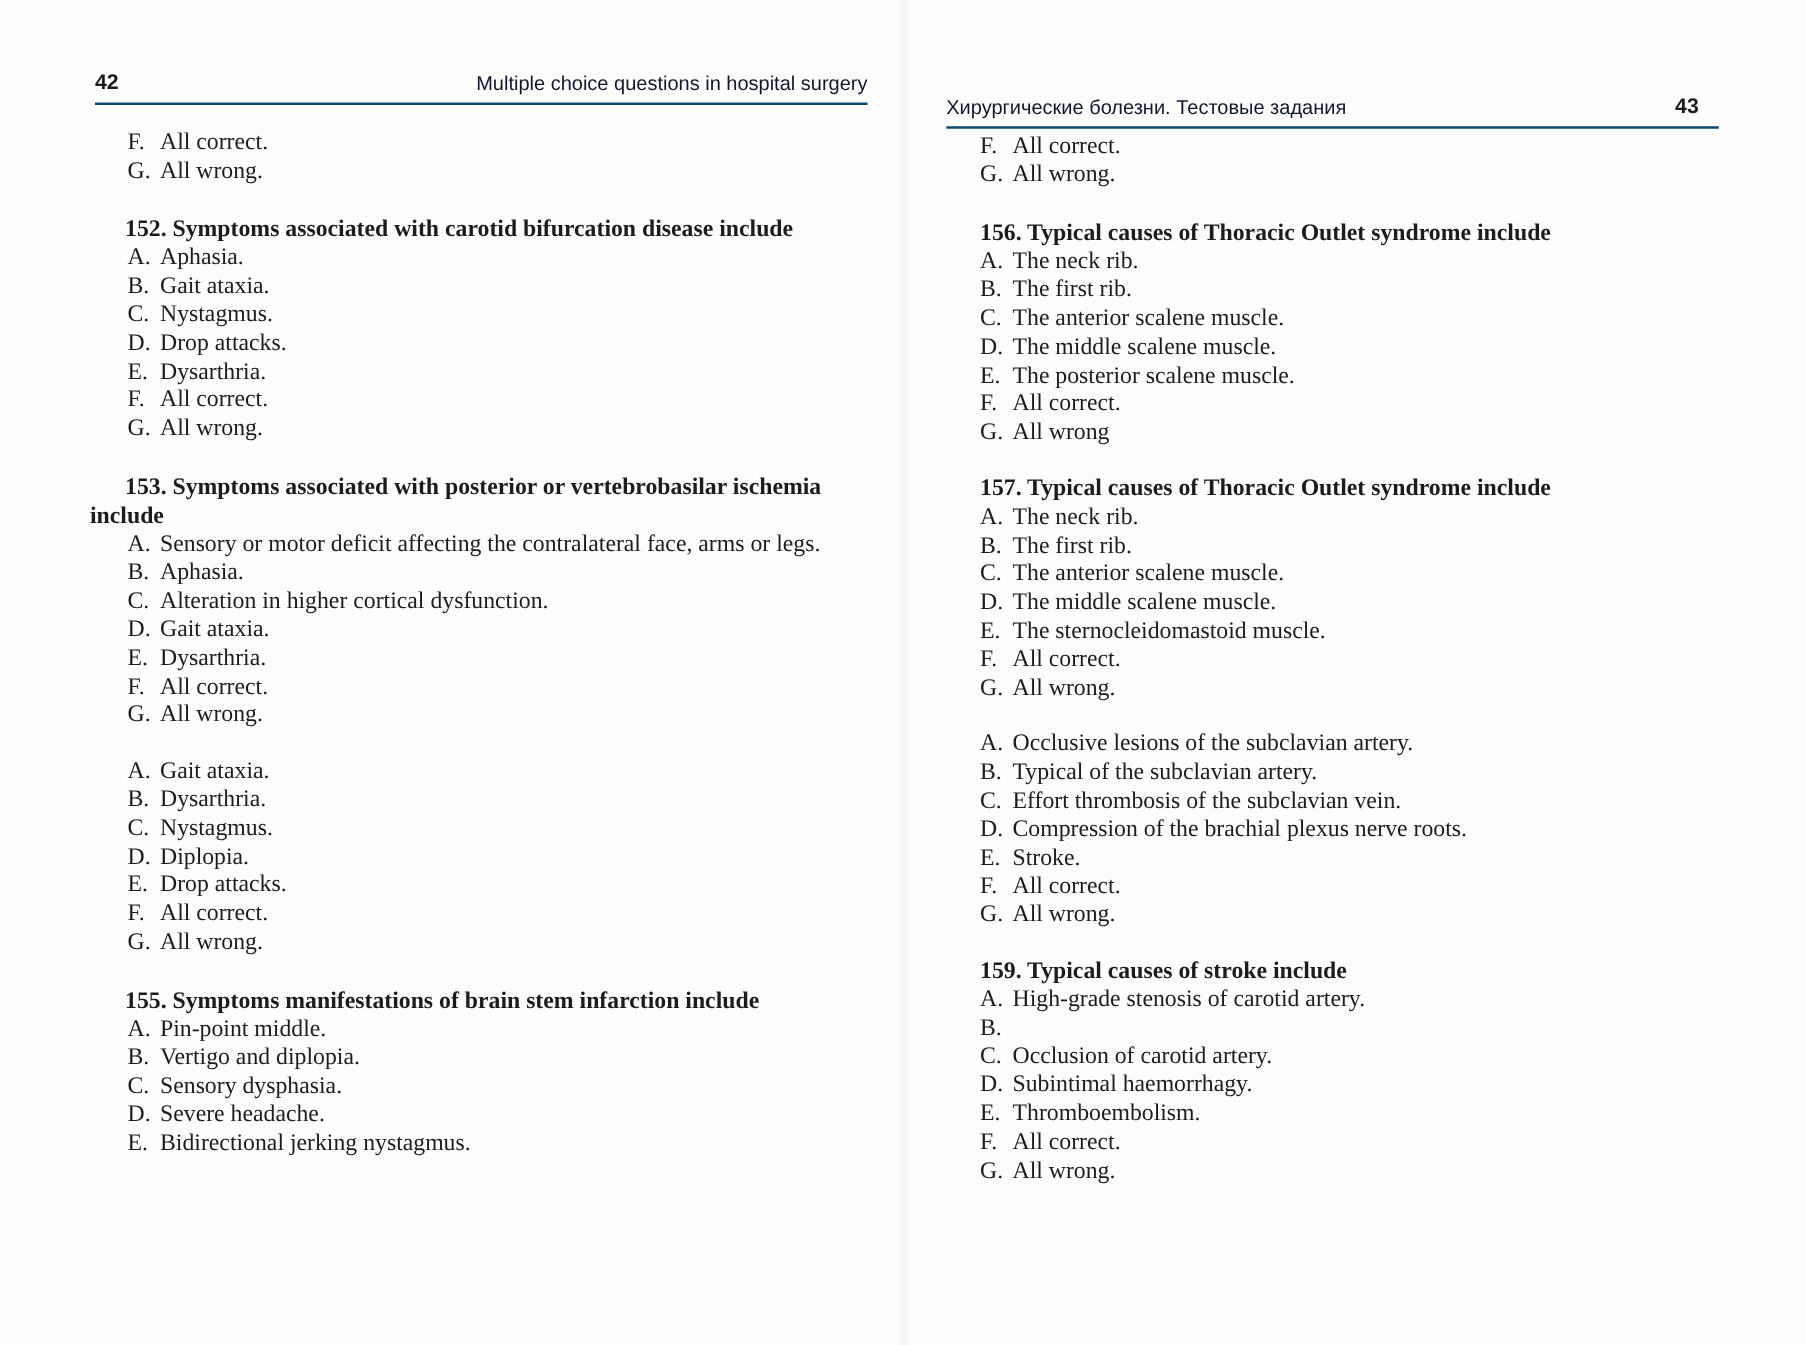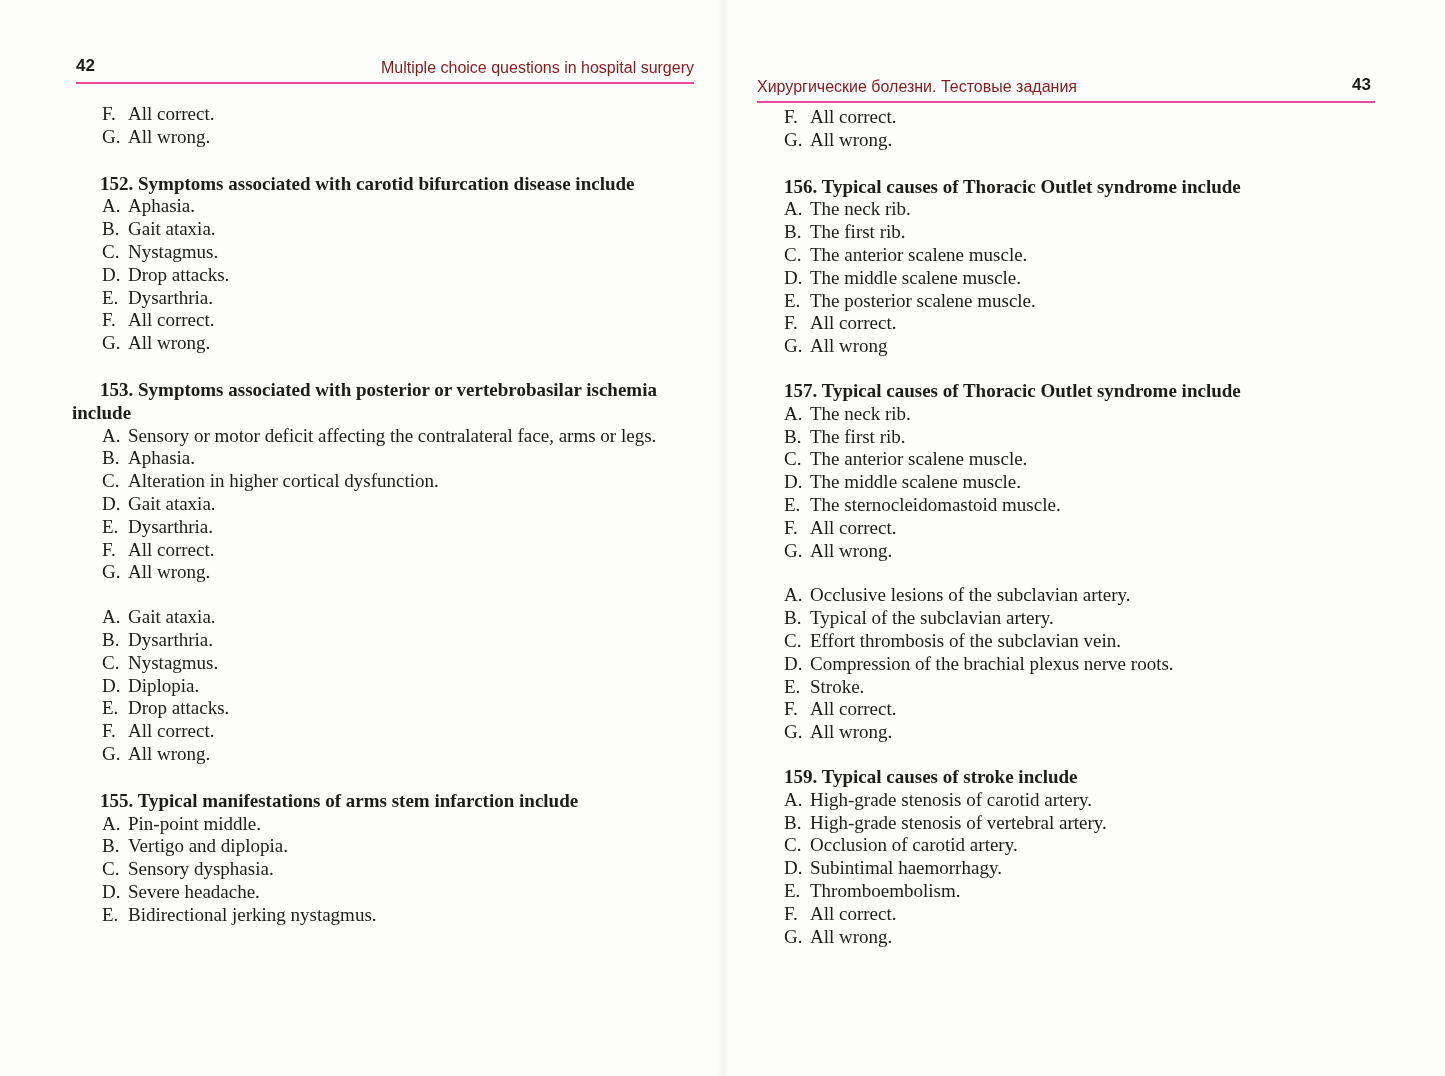--- a/index.html
+++ b/index.html
@@ -12,29 +12,29 @@
   .page { position: absolute; top: 0; height: 1076px; }
   .page-left { left: 0; width: 722px; }
   .page-right { left: 722px; width: 723px; }
   .gutter {
     position: absolute; left: 718px; top: 0; width: 10px; height: 1076px;
     background: linear-gradient(to right, rgba(0,0,0,0) 0%, rgba(0,0,0,0.04) 50%, rgba(0,0,0,0) 100%);
   }
   .header {
     position: absolute; top: 54px; height: 28px;
     font-family: "Liberation Sans", sans-serif;
-    border-bottom: 2px solid #ec4899;
+    border-bottom: 2px solid #0c4a6e;
   }
   .page-left .header { left: 76px; width: 618px; }
   .page-right .header { left: 35px; width: 618px; margin-top: 19px; }
   .page-num { position: absolute; top: 2px; font-weight: bold; font-size: 17px; }
-  .running-title { position: absolute; top: 5px; font-size: 16px; color: #7f1d1d; }
+  .running-title { position: absolute; top: 5px; font-size: 16px; color: #0f172a; }
   .page-left .page-num { left: 0; }
   .page-left .running-title { right: 0; }
-  .page-right .page-num { right: 4px; }
+  .page-right .page-num { right: 16px; }
   .page-right .running-title { left: 0; }
 
   .content {
     position: absolute;
     font-family: "Liberation Serif", serif;
     font-size: 19px;
     line-height: 22.8px;
   }
   .page-left .content { left: 72px; top: 103px; width: 625px; }
   .page-right .content { left: 62px; top: 106px; width: 560px; }
@@ -165,21 +165,21 @@
             <span>All correct.</span>
           </div>
         <div class="opt">
             <span class="letter">G.</span>
             <span>All wrong.</span>
           </div>
       </div>
     </div>
 
     <div class="q">
-      <div class="q-title indent"><span>155.</span> <span>Typical manifestations of arms stem infarction include</span></div>
+      <div class="q-title indent"><span>155.</span> <span>Symptoms manifestations of brain stem infarction include</span></div>
       <div class="indent-opt">
         <div class="opt">
             <span class="letter">A.</span>
             <span>Pin-point middle.</span>
           </div>
         <div class="opt">
             <span class="letter">B.</span>
             <span>Vertigo and diplopia.</span>
           </div>
         <div class="opt">
@@ -313,21 +313,20 @@
     </div>
 
     <div class="q">
       <div class="q-title"><span>159.</span> <span>Typical causes of stroke include</span></div>
       <div class="opt">
           <span class="letter">A.</span>
           <span>High-grade stenosis of carotid artery.</span>
         </div>
       <div class="opt">
           <span class="letter">B.</span>
-          <span>High-grade stenosis of vertebral artery.</span>
         </div>
       <div class="opt">
           <span class="letter">C.</span>
           <span>Occlusion of carotid artery.</span>
         </div>
       <div class="opt">
           <span class="letter">D.</span>
           <span>Subintimal haemorrhagy.</span>
         </div>
       <div class="opt">

